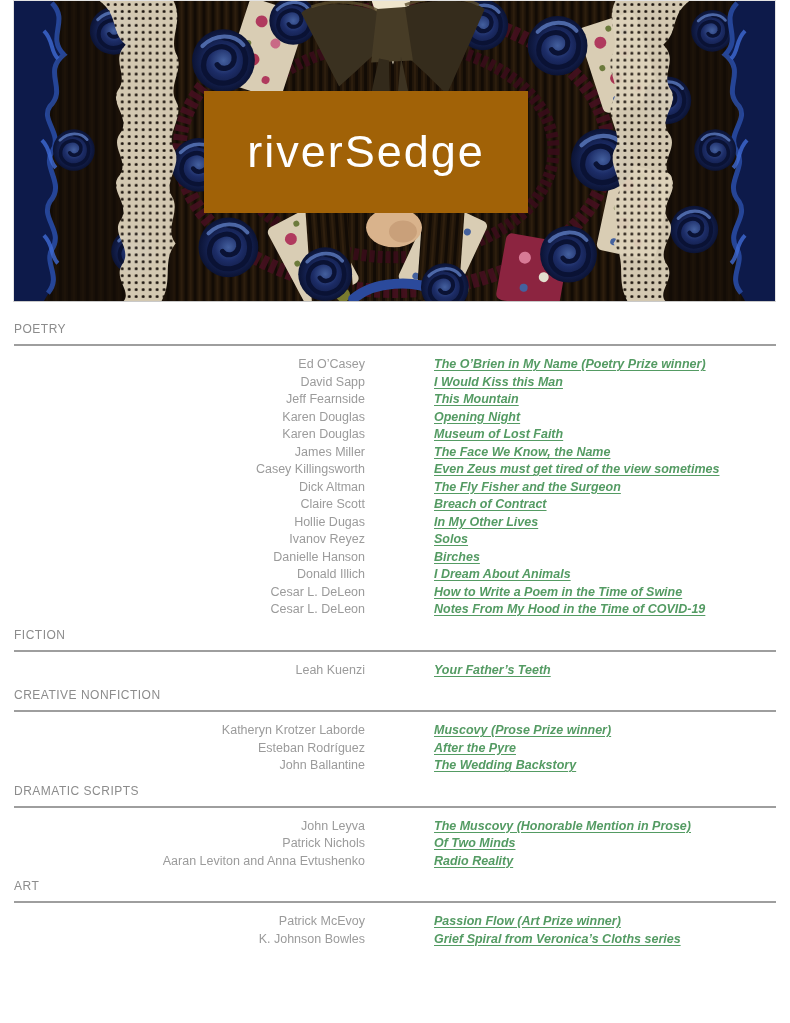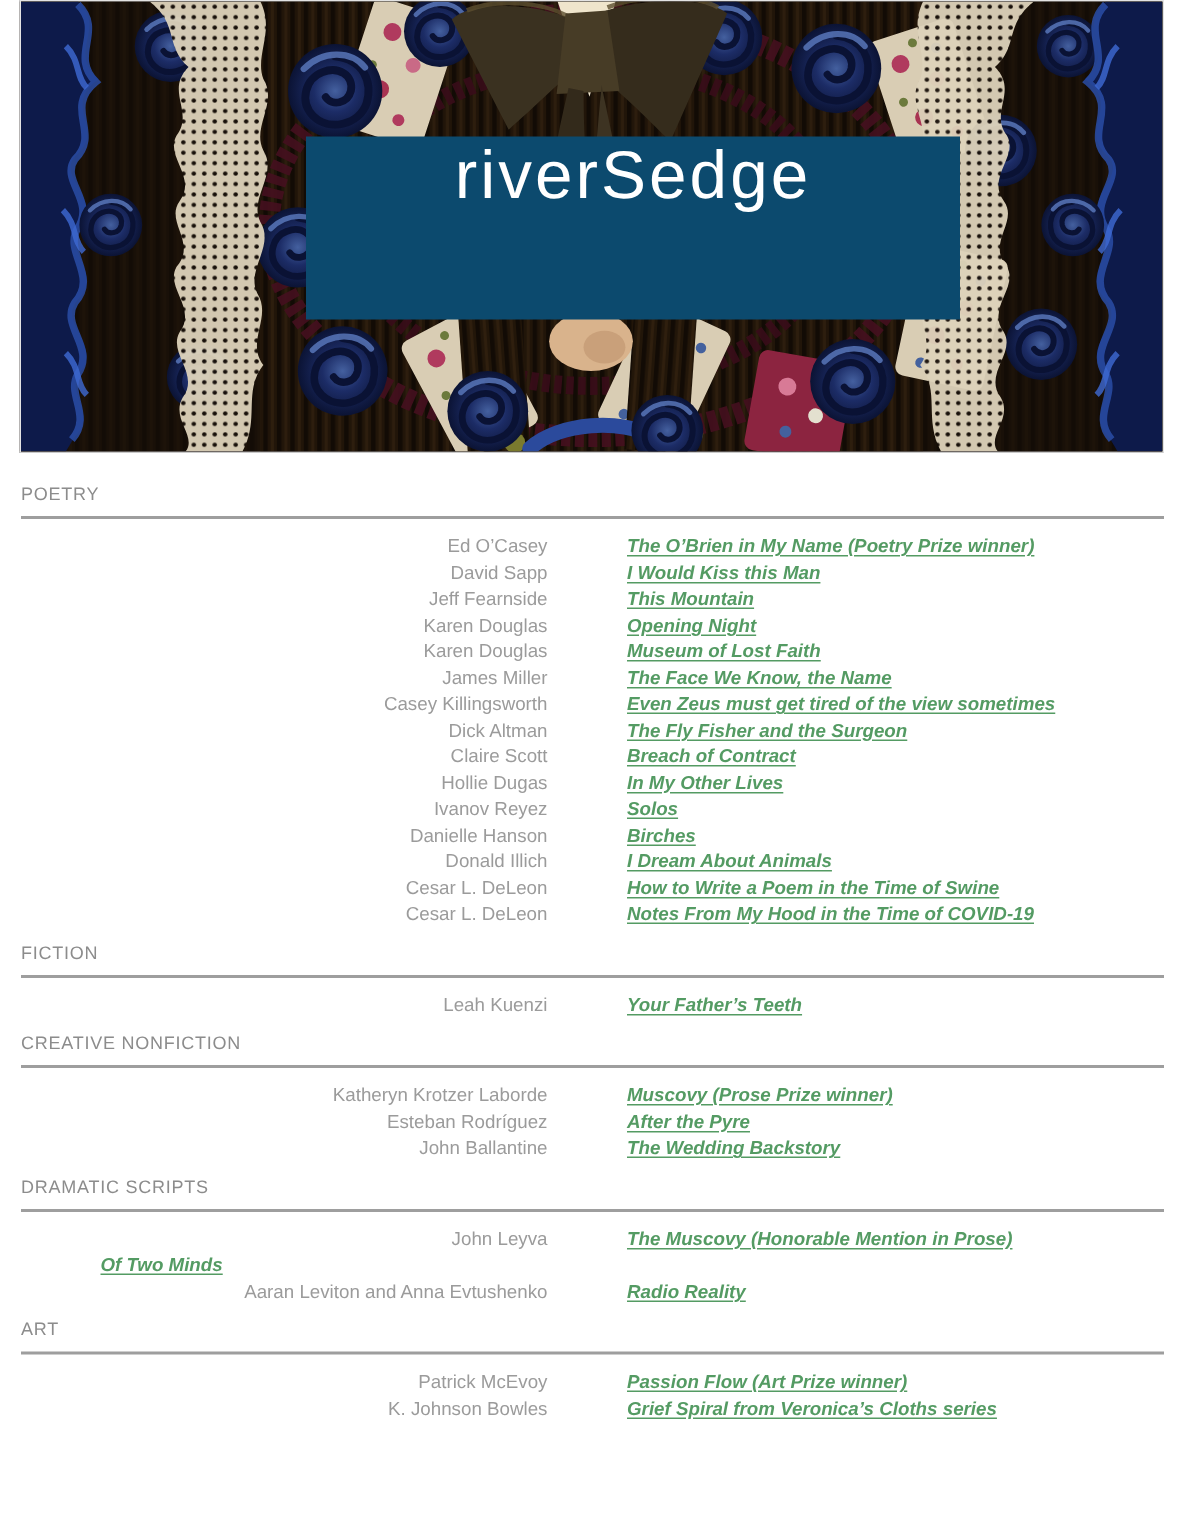--- a/index.html
+++ b/index.html
@@ -9,36 +9,36 @@
     font-family:"Liberation Sans", sans-serif;
   }
   
   .hero {
     position:absolute; left:13px; top:0; width:763px; height:302px;
     overflow:hidden; background:#140d07;
     border:1px solid #e3e3e3; border-bottom-color:#c9c9c9;
   }
   .hero svg { position:absolute; left:0; top:0; width:100%; height:100%; display:block; }
   .brand-box {
-    position:absolute; left:190px; top:90px; width:436px; height:122px;
-    background:#0c4a6e; display:flex; align-items:flex-start; justify-content:center;
+    position:absolute; left:190px; top:90px; width:324px; height:122px;
+    background:#a16207; display:flex; align-items:center; justify-content:center;
   }
   .brand-box .brand {
     color:#ffffff; font-size:45px; font-weight:400; letter-spacing:2px;
   }
   
   .toc { position:absolute; left:14px; top:320px; width:762px; }
   .toc-section + .toc-section { margin-top:4px; }
   .sec-title {
     color:#8c8c8c; font-size:12px; line-height:19px; font-weight:400;
     letter-spacing:0.5px; text-transform:uppercase;
   }
   .sec-rule { border:0; border-top:2px solid #9e9e9e; margin-top:5px; }
   .rows { padding:10px 0 3px 0; }
-  .row { display:flex; align-items:center; line-height:17.5px; }
+  .row { display:flex; align-items:center; line-height:17.5px;gap:16px; }
   .author {
     width:351px; text-align:right; color:#9b9b9b; font-size:12.5px;
     white-space:nowrap; flex-shrink:0;
   }
   .work {
     margin-left:53px; color:#549b63; font-size:12.5px; font-style:italic;
     text-decoration:underline; text-underline-offset:2px; white-space:nowrap;font-weight:bold;
   }
 </style>
 </head>
@@ -247,20 +247,21 @@
     </section>
     <section class="toc-section">
       <h2 class="sec-title">DRAMATIC SCRIPTS</h2>
       <div class="sec-rule"></div>
       <div class="rows">
         <div class="row">
           <div class="author">John Leyva</div>
           <a class="work" href="#">The Muscovy (Honorable Mention in Prose)</a>
         </div>
         <div class="row">
+          <div class="author">Patrick Nichols</div>
           <a class="work" href="#">Of Two Minds</a>
         </div>
         <div class="row">
           <div class="author">Aaran Leviton and Anna Evtushenko</div>
           <a class="work" href="#">Radio Reality</a>
         </div>
       </div>
     </section>
     <section class="toc-section">
       <h2 class="sec-title">ART</h2>

